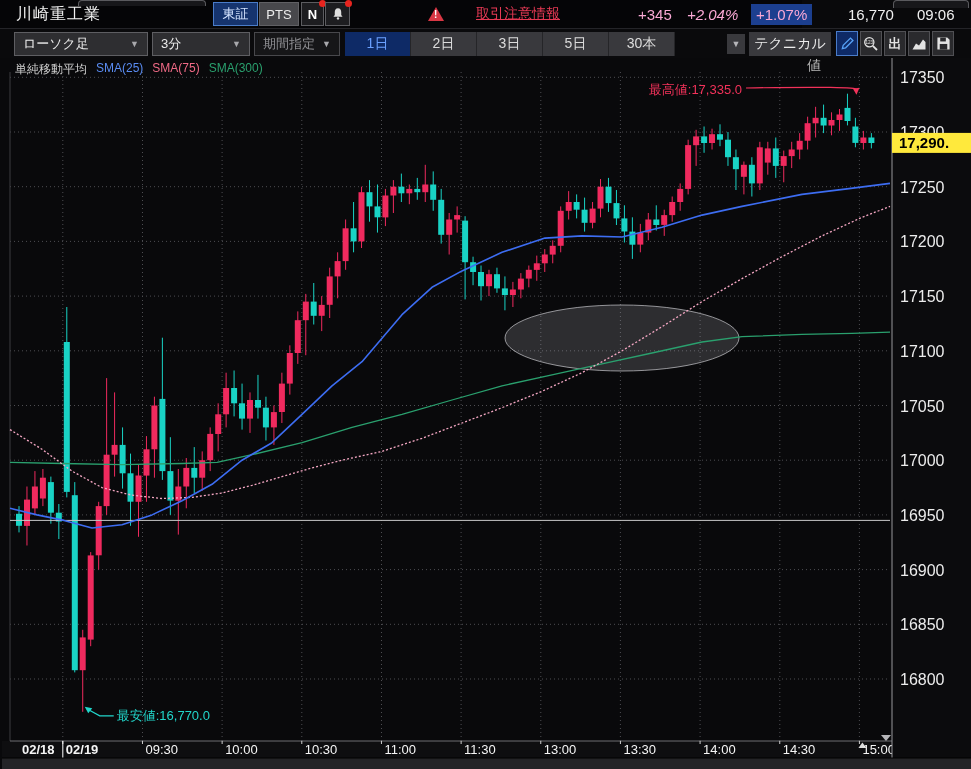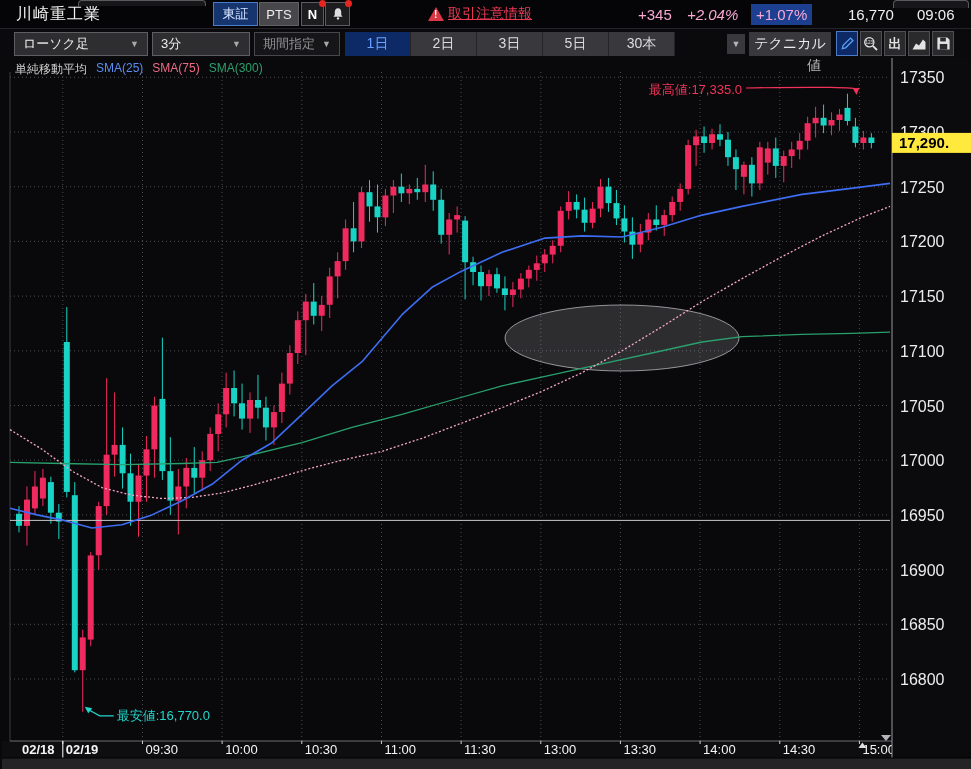--- a/index.html
+++ b/index.html
@@ -14,21 +14,21 @@
         justify-content:center;font-size:13px;cursor:pointer;}
   #tab-tose{left:213px;width:45px;background:#16346e;border:1px solid #4a7cc9;color:#d4e4ff;}
   #tab-pts{left:259px;width:40px;background:#48484c;border:1px solid #606064;color:#ececec;}
   #btn-news{left:301px;width:23px;background:#1d1d20;border:1px solid #5c5c60;color:#fff;font-weight:bold;}
   #btn-alert{left:325px;width:25px;background:#1d1d20;border:1px solid #5c5c60;}
   .reddot{position:absolute;right:-3px;top:-3px;width:7px;height:7px;border-radius:50%;background:#e8251f;}
   #warn{position:absolute;left:428px;top:5px;display:flex;align-items:center;gap:4px;cursor:pointer;}
   .warn-tri{position:relative;width:0;height:0;border-left:8px solid transparent;
             border-right:8px solid transparent;border-bottom:14px solid #d93744;}
   .warn-tri span{position:absolute;left:-2px;top:2px;font-size:10px;font-weight:bold;color:#fff;}
-  #warn-link{color:#e83a55;font-size:14px;text-decoration:underline;}
+  #warn-link{color:#e83a55;font-size:14px;text-decoration:underline;margin-left:28px;}
   .hlabel{position:absolute;top:7px;font-size:14px;color:#b9b9b9;margin-top:32px;}
   .hred{position:absolute;top:6px;font-size:15px;color:#f9a8d4;}
   #chg-open{left:751px;top:4px;background:#1c3f8f;padding:2px 5px;}
   .hwhite{position:absolute;top:6px;font-size:15px;color:#f0f0f0;}
   
   #toolbar{position:absolute;left:0;top:28px;width:971px;height:30px;background:#0a0a0c;
            border-top:1px solid #242428;box-sizing:border-box;}
   .dd{position:absolute;top:3px;height:24px;box-sizing:border-box;background:#2e2e31;
       border:1px solid #5e5e62;color:#ececec;font-size:13px;display:flex;align-items:center;
       padding:0 8px;justify-content:space-between;cursor:pointer;}

